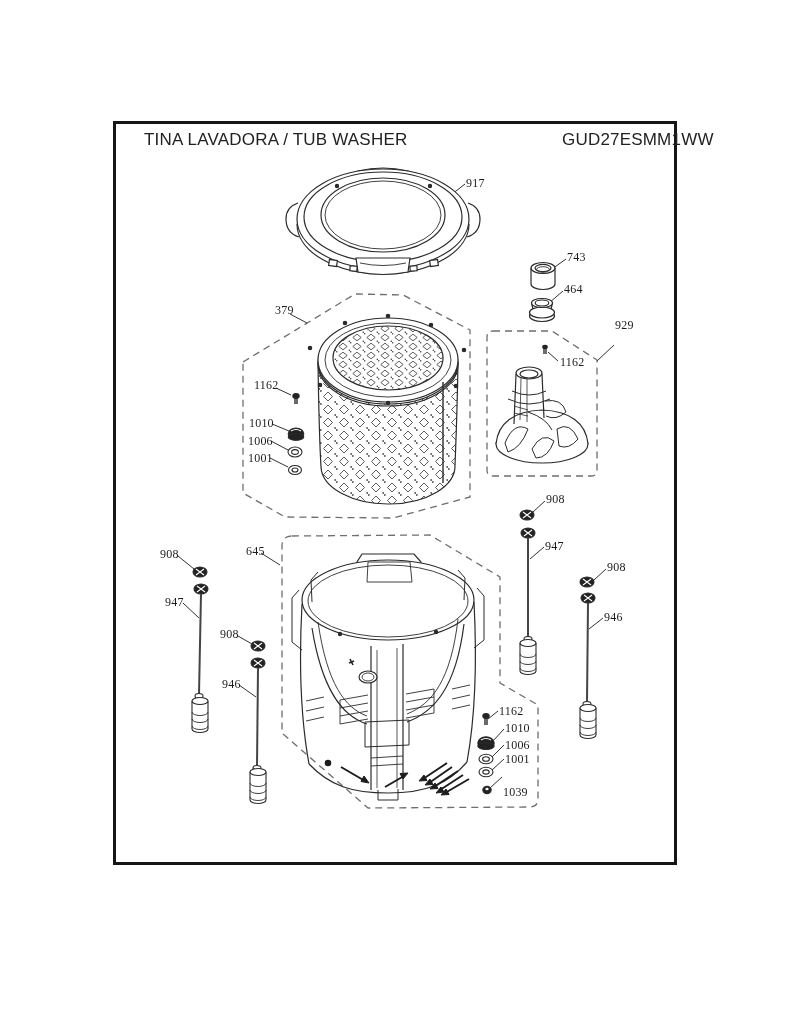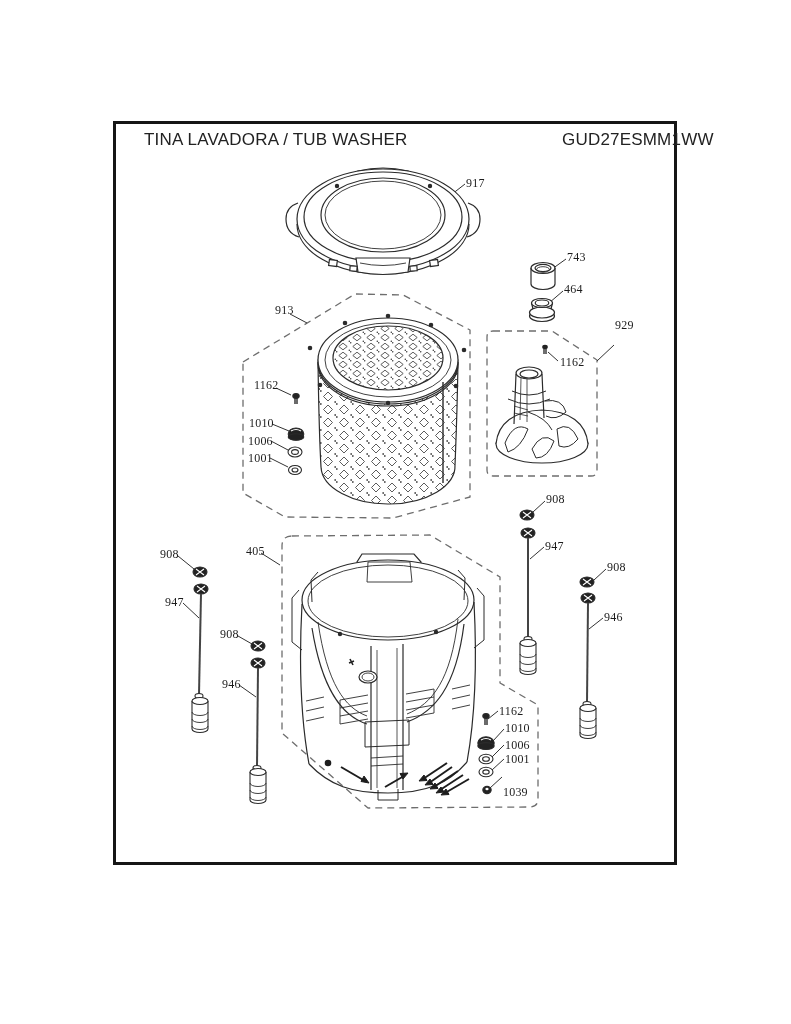--- a/index.html
+++ b/index.html
@@ -280,26 +280,26 @@
     <path d="M469,779 L445,793"></path>
       <path d="M441,795 L449,794.5 L446,789 Z" stroke-width="1"></path>
   </g>
 </svg>
 
 <span class="callout" style="left:466px;top:176px">917</span>
 <span class="callout" style="left:567px;top:250px">743</span>
 <span class="callout" style="left:564px;top:282px">464</span>
 <span class="callout" style="left:615px;top:318px">929</span>
 <span class="callout" style="left:560px;top:355px">1162</span>
-<span class="callout" style="left:275px;top:303px">913</span>
+<span class="callout" style="left:275px;top:303px">379</span>
 <span class="callout" style="left:254px;top:378px">1162</span>
 <span class="callout" style="left:249px;top:416px">1010</span>
 <span class="callout" style="left:248px;top:434px">1006</span>
 <span class="callout" style="left:248px;top:451px">1001</span>
-<span class="callout" style="left:246px;top:544px">405</span>
+<span class="callout" style="left:246px;top:544px">645</span>
 <span class="callout" style="left:160px;top:547px">908</span>
 <span class="callout" style="left:165px;top:595px">947</span>
 <span class="callout" style="left:220px;top:627px">908</span>
 <span class="callout" style="left:222px;top:677px">946</span>
 <span class="callout" style="left:546px;top:492px">908</span>
 <span class="callout" style="left:545px;top:539px">947</span>
 <span class="callout" style="left:607px;top:560px">908</span>
 <span class="callout" style="left:604px;top:610px">946</span>
 <span class="callout" style="left:499px;top:704px">1162</span>
 <span class="callout" style="left:505px;top:721px">1010</span>

